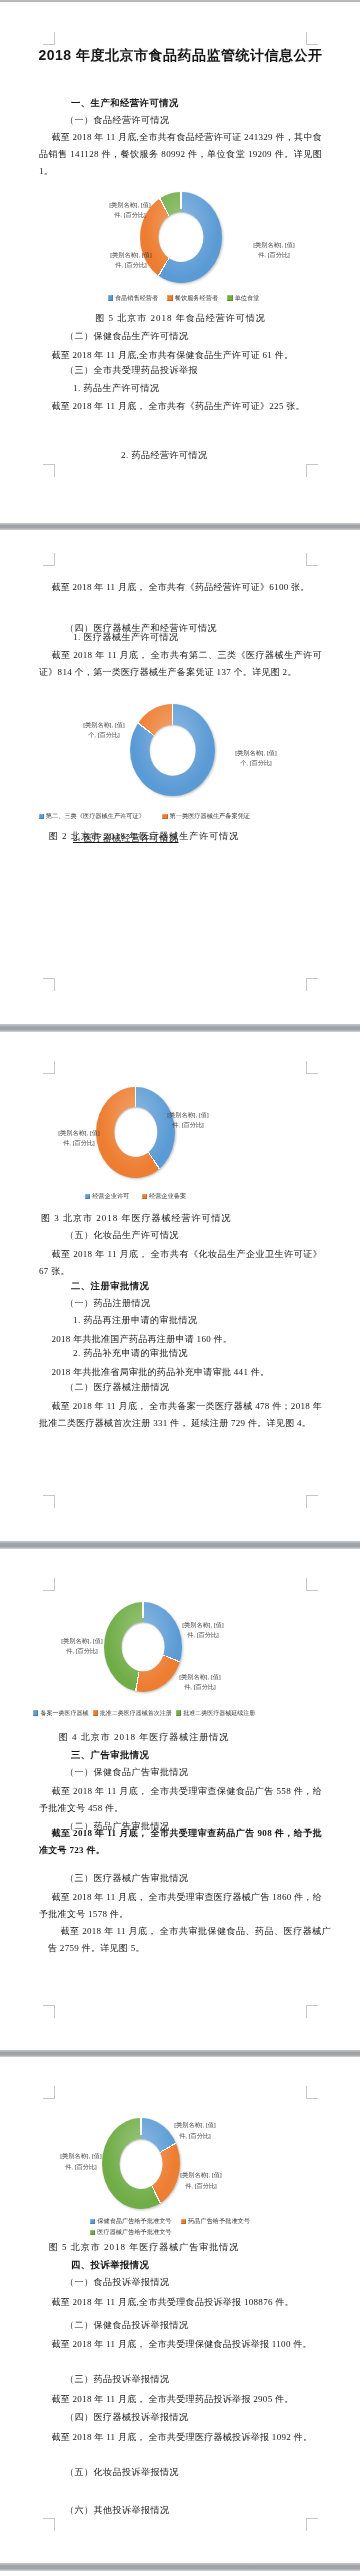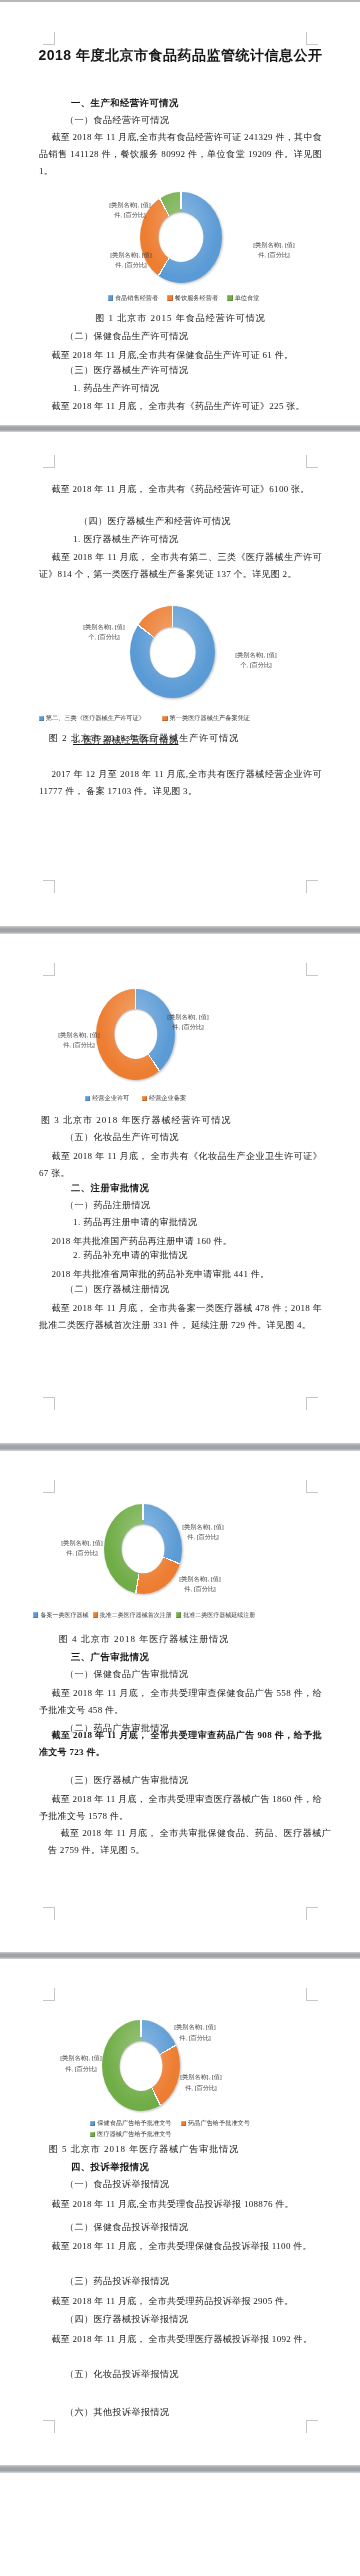--- a/index.html
+++ b/index.html
@@ -29,21 +29,21 @@
   .it{display:flex;align-items:center;gap:2.1px;white-space:nowrap;}
   .sw{width:5.2px;height:5.2px;display:inline-block;box-shadow:inset -1px -1px 0 rgba(0,0,0,.18), inset 0.5px 0.5px 0 rgba(255,255,255,.45);}
   .fig-cap{position:absolute;text-align:center;font-size:9px;letter-spacing:1px;}
   .sm{font-size:6px;}
 </style>
 </head>
 <body>
 
 <div class="band-top"></div>
 
-<div class="page" style="height:423px;">
+<div class="page" style="height:521px;">
   <div class="cm tl" style="left:43px;top:30px;"></div>
   <div class="cm tr" style="left:306px;top:30px;"></div>
   <div class="doc-title" style="top:45px;">2018 年度北京市食品药品监管统计信息公开</div>
   <div class="h-num" style="top:95px;">一、生产和经营许可情况</div>
   <div class="h-sub" style="top:112px;">（一）食品经营许可情况</div>
   <div class="para ind" style="top:127px;">截至 2018 年 11 月底,全市共有食品经营许可证 241329 件，其中食品销售 141128 件，餐饮服务 80992 件，单位食堂 19209 件。详见图 1。</div>
 
   <div class="donut" style="left: 140px; top: 190px; width: 82px; height: 91px; background: conic-gradient(rgb(255, 255, 255) 0deg, rgb(255, 255, 255) 1deg, rgb(91, 155, 213) 1deg, rgb(91, 155, 213) 209.526deg, rgb(255, 255, 255) 209.526deg, rgb(255, 255, 255) 210.526deg, rgb(255, 255, 255) 210.526deg, rgb(255, 255, 255) 211.526deg, rgb(237, 125, 49) 211.526deg, rgb(237, 125, 49) 330.345deg, rgb(255, 255, 255) 330.345deg, rgb(255, 255, 255) 331.345deg, rgb(255, 255, 255) 331.345deg, rgb(255, 255, 255) 332.345deg, rgb(112, 173, 71) 332.345deg, rgb(112, 173, 71) 359deg, rgb(255, 255, 255) 359deg, rgb(255, 255, 255) 360deg);">
     <div class="gloss"></div>
     <div class="hole"></div>
@@ -67,39 +67,39 @@
       </span>
     <span class="it">
         <span class="sw" style="background-color: rgb(237, 125, 49);"></span>
         <span>餐饮服务经营者</span>
       </span>
     <span class="it">
         <span class="sw" style="background-color: rgb(112, 173, 71);"></span>
         <span>单位食堂</span>
       </span>
   </div>
-  <div class="fig-cap" style="left:39px;top:310px;width:283px;">图 1  北京市 2015 年食品经营许可情况</div>
+  <div class="fig-cap" style="left:39px;top:310px;width:283px;">图 5  北京市 2018 年食品经营许可情况</div>
 
   <div class="h-sub" style="top:328px;">（二）保健食品生产许可情况</div>
   <div class="para ind" style="top:345px;">截至 2018 年 11 月底,全市共有保健食品生产许可证 61 件。</div>
-  <div class="h-sub" style="top:362px;">（三）医疗器械生产许可情况</div>
+  <div class="h-sub" style="top:362px;">（三）全市共受理药品投诉举报</div>
   <div class="h-n" style="top:380px;">1. 药品生产许可情况</div>
   <div class="para ind" style="top:396px;">截至 2018 年 11 月底， 全市共有《药品生产许可证》225 张。</div>
   <div class="h-n" style="top:447px;margin-left:48px;">2. 药品经营许可情况</div>
   <div class="cm bl" style="left:43px;top:462px;"></div>
   <div class="cm br" style="left:306px;top:462px;"></div>
 </div>
 
 <div class="gap"></div>
 
 <div class="page" style="height:494px;">
   <div class="cm tl" style="left:43px;top:23px;"></div>
   <div class="cm tr" style="left:306px;top:23px;"></div>
   <div class="para ind" style="top:49px;">截至 2018 年 11 月底， 全市共有《药品经营许可证》6100 张。</div>
-  <div class="h-sub" style="top:83px;margin-left:14px;">（四）医疗器械生产和经营许可情况</div>
+  <div class="h-sub" style="top:92px;">（四）医疗器械生产和经营许可情况</div>
   <div class="h-n" style="top:101px;">1. 医疗器械生产许可情况</div>
   <div class="para ind" style="top:117px;">截至 2018 年 11 月底， 全市共有第二、三类《医疗器械生产许可证》814 个，第一类医疗器械生产备案凭证 137 个。详见图 2。</div>
 
   <div class="donut" style="left: 130px; top: 174px; width: 85px; height: 92px; background: conic-gradient(rgb(255, 255, 255) 0deg, rgb(255, 255, 255) 1deg, rgb(91, 155, 213) 1deg, rgb(91, 155, 213) 307.139deg, rgb(255, 255, 255) 307.139deg, rgb(255, 255, 255) 308.139deg, rgb(255, 255, 255) 308.139deg, rgb(255, 255, 255) 309.139deg, rgb(237, 125, 49) 309.139deg, rgb(237, 125, 49) 359deg, rgb(255, 255, 255) 359deg, rgb(255, 255, 255) 360deg);">
     <div class="gloss"></div>
     <div class="hole"></div>
   </div>
   <div class="clabel" style="left:63px;top:190px;">
     <div>[类别名称], [值]</div>
       <div>个, [百分比]</div>
@@ -114,21 +114,20 @@
         <span>第二、三类《医疗器械生产许可证》</span>
       </span>
     <span class="it">
         <span class="sw" style="background-color: rgb(237, 125, 49);"></span>
         <span>第一类医疗器械生产备案凭证</span>
       </span>
   </div>
   <div class="fig-cap" style="left:2.6px;top:300px;width:283px;">图 2  北京市 2018 年医疗器械生产许可情况</div>
 
   <div class="h-n" style="top:302px;text-decoration:underline;">2. 医疗器械经营许可情况</div>
-  <div class="para ind" style="top:334px;">2017 年 12 月至 2018 年 11 月底,全市共有医疗器械经营企业许可 11777 件， 备案 17103 件。详见图 3。</div>
   <div class="cm bl" style="left:43px;top:448px;"></div>
   <div class="cm br" style="left:306px;top:448px;"></div>
 </div>
 
 <div class="gap"></div>
 
 <div class="page" style="height:509px;">
   <div class="cm tl" style="left:43px;top:29px;"></div>
   <div class="cm tr" style="left:306px;top:29px;"></div>
 

